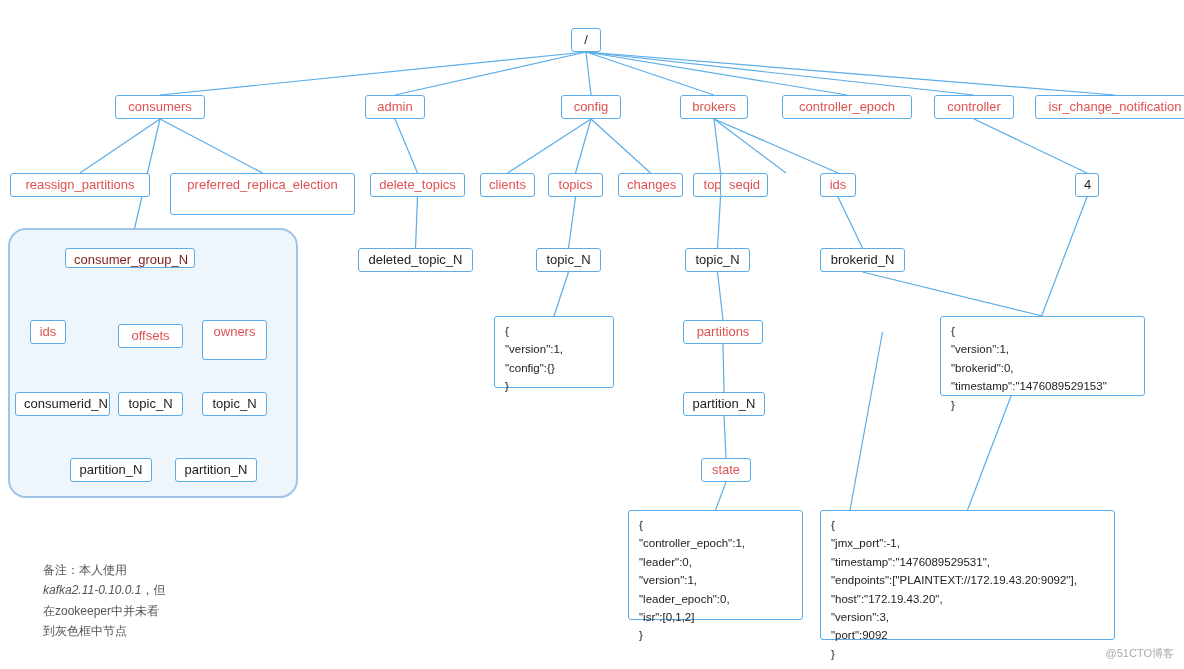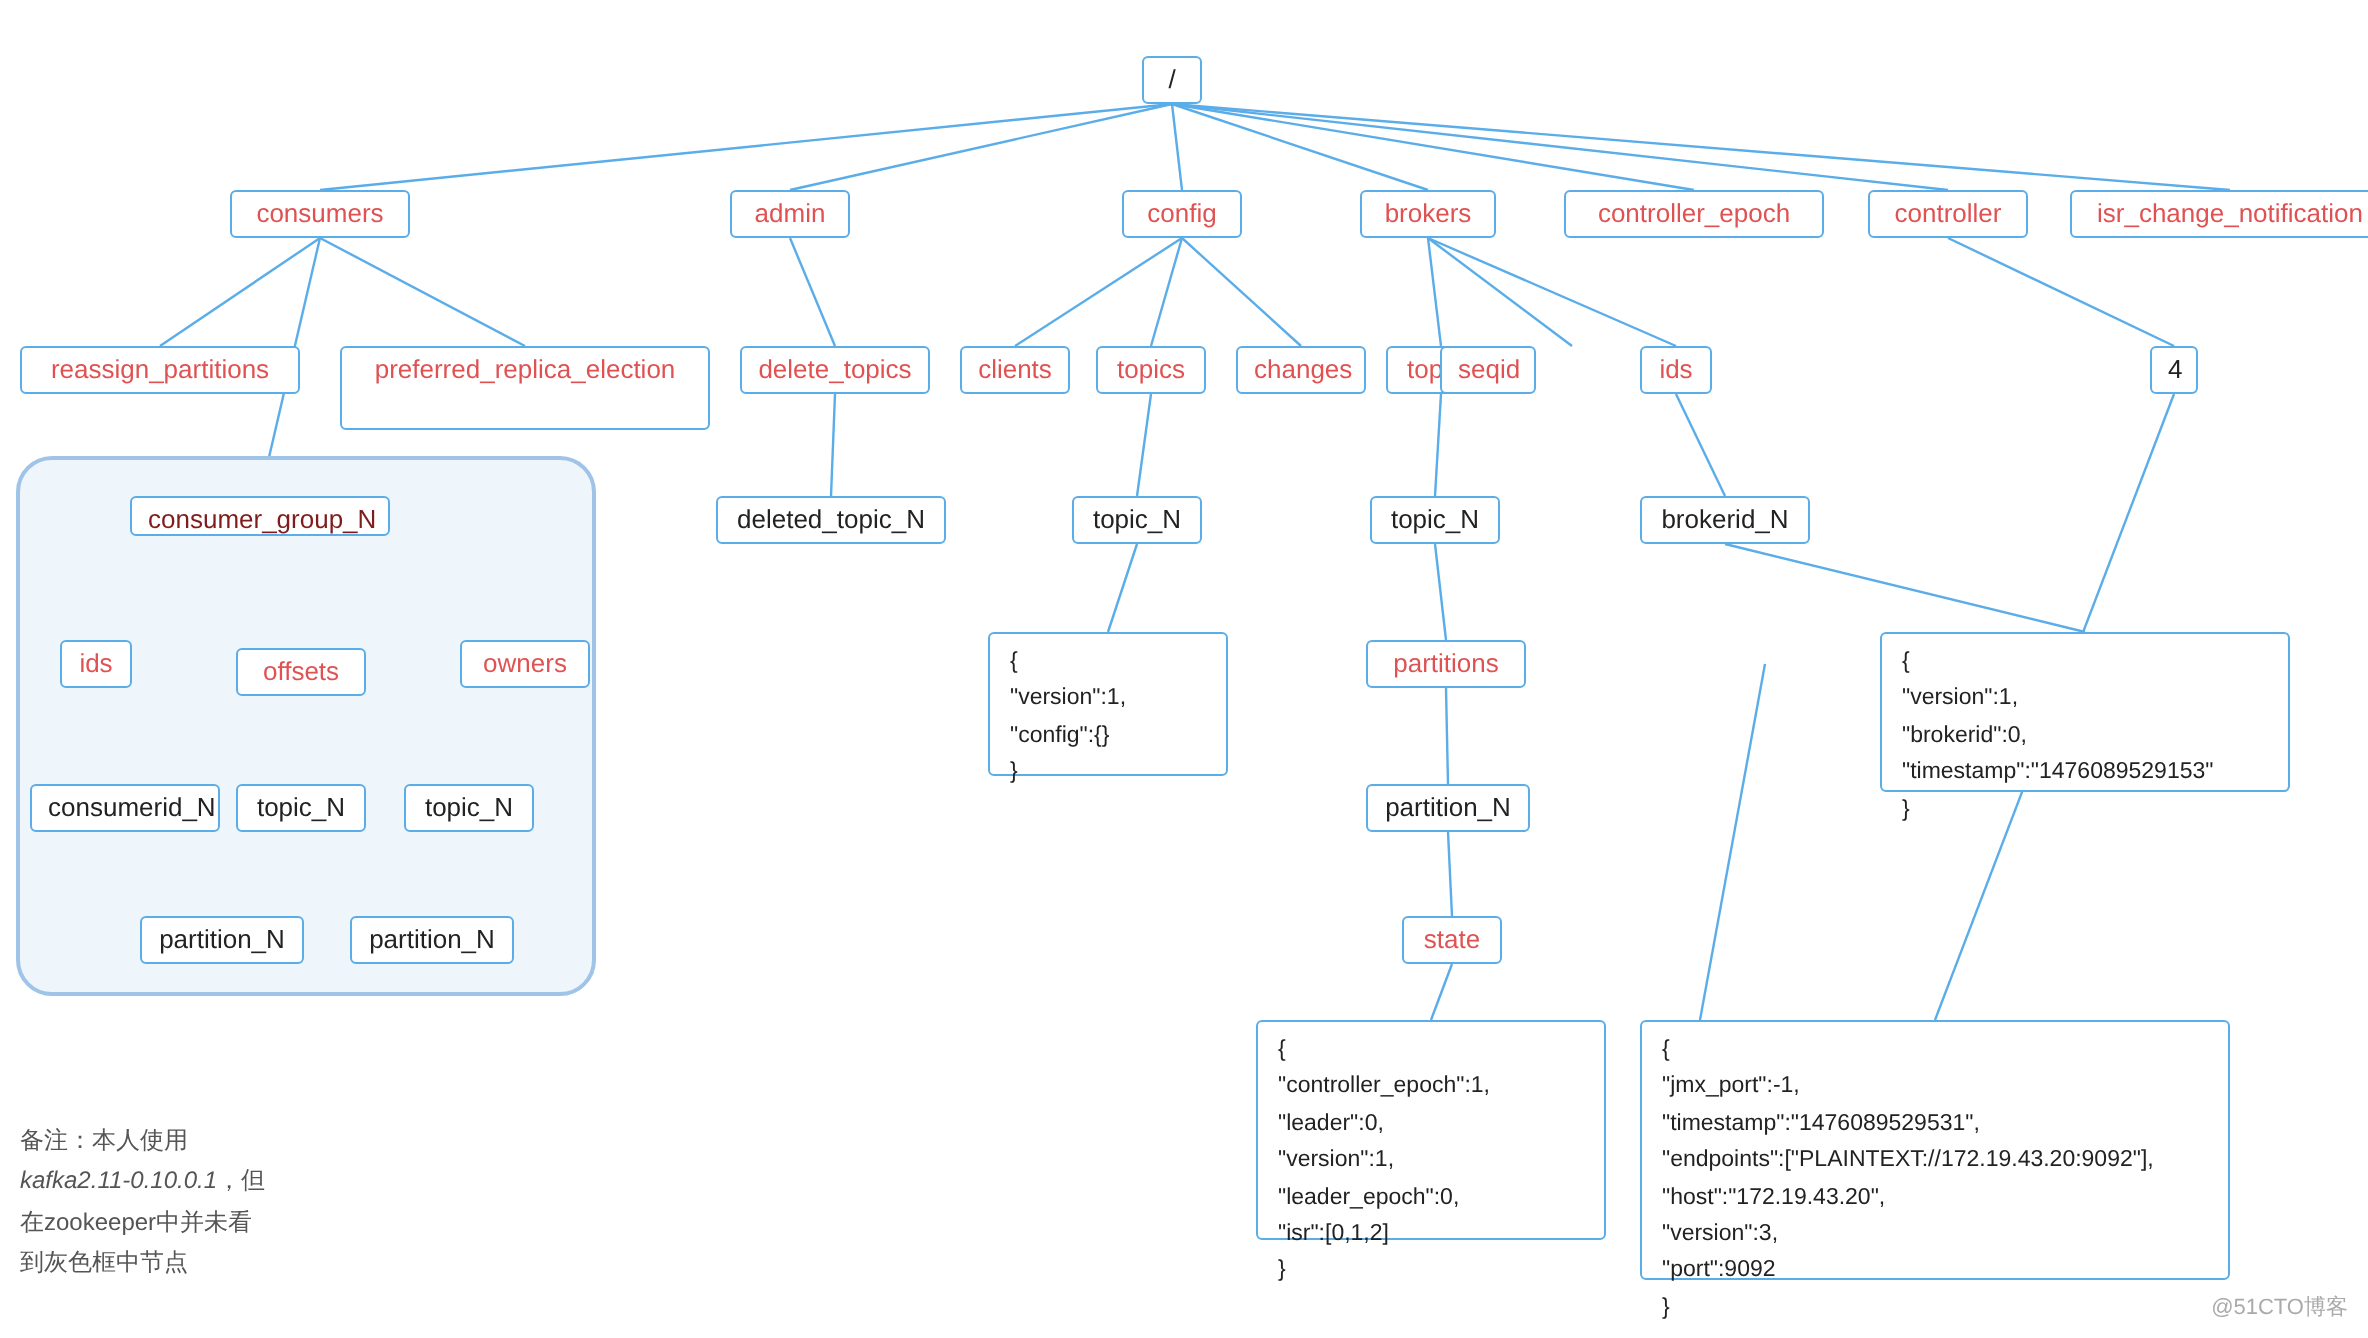--- a/index.html
+++ b/index.html
@@ -55,20 +55,21 @@
       width: 1184px;
       height: 669px;
       z-index: 0;
       pointer-events: none;
     }
     .note {
       position: absolute;
       font-size: 12px;
       color: #555;
       line-height: 1.7;
+      margin-left: 33px;
     }
     .note i {
       font-style: italic;
     }
     .watermark {
       position: absolute;
       bottom: 8px;
       right: 10px;
       font-size: 11px;
       color: #aaa;
@@ -145,21 +146,21 @@
 <div class="node black" style="color: rgb(224, 82, 82); left: 480px; top: 173px; width: 55px; height: 24px;">clients</div>
 <div class="node black" style="color: rgb(224, 82, 82); left: 548px; top: 173px; width: 55px; height: 24px;">topics</div>
 <div class="node black" style="color: rgb(224, 82, 82); left: 618px; top: 173px; width: 65px; height: 24px;">changes</div>
 <div class="node black" style="color: rgb(224, 82, 82); left: 693px; top: 173px; width: 55px; height: 24px;">topics</div>
 <div class="node black" style="color: rgb(224, 82, 82); left: 720px; top: 173px; width: 48px; height: 24px;">seqid</div>
 <div class="node black" style="color: rgb(224, 82, 82); left: 820px; top: 173px; width: 36px; height: 24px;">ids</div>
 <div class="node black" style="color: rgb(34, 34, 34); left: 1075px; top: 173px; width: 24px; height: 24px;">4</div>
 <div class="node black" style="color: #7f1d1d; left: 65px; top: 248px; width: 130px; height: 20px;">consumer_group_N</div>
 <div class="node" style="color: rgb(224, 82, 82); left: 30px; top: 320px; width: 36px; height: 24px;">ids</div>
 <div class="node" style="color: rgb(224, 82, 82); left: 118px; top: 324px; width: 65px; height: 24px;">offsets</div>
-<div class="node" style="color: rgb(224, 82, 82); left: 202px; top: 320px; width: 65px; height: 24px; margin-left: 28px;">owners</div>
+<div class="node" style="color: rgb(224, 82, 82); left: 202px; top: 320px; width: 65px; height: 40px;">owners</div>
 <div class="node black" style="color: rgb(34, 34, 34); left: 15px; top: 392px; width: 95px; height: 24px;">consumerid_N</div>
 <div class="node black" style="color: rgb(34, 34, 34); left: 118px; top: 392px; width: 65px; height: 24px;">topic_N</div>
 <div class="node black" style="color: rgb(34, 34, 34); left: 202px; top: 392px; width: 65px; height: 24px;">topic_N</div>
 <div class="node black" style="color: rgb(34, 34, 34); left: 70px; top: 458px; width: 82px; height: 24px;">partition_N</div>
 <div class="node black" style="color: rgb(34, 34, 34); left: 175px; top: 458px; width: 82px; height: 24px;">partition_N</div>
 <div class="node black" style="color: rgb(34, 34, 34); left: 358px; top: 248px; width: 115px; height: 24px;">deleted_topic_N</div>
 <div class="node black" style="color: rgb(34, 34, 34); left: 536px; top: 248px; width: 65px; height: 24px;">topic_N</div>
 <div class="node black" style="color: rgb(34, 34, 34); left: 685px; top: 248px; width: 65px; height: 24px;">topic_N</div>
 <div class="node black" style="color: rgb(34, 34, 34); left: 820px; top: 248px; width: 85px; height: 24px;">brokerid_N</div>
 <div class="node" style="color: rgb(224, 82, 82); left: 683px; top: 320px; width: 80px; height: 24px;">partitions</div>

